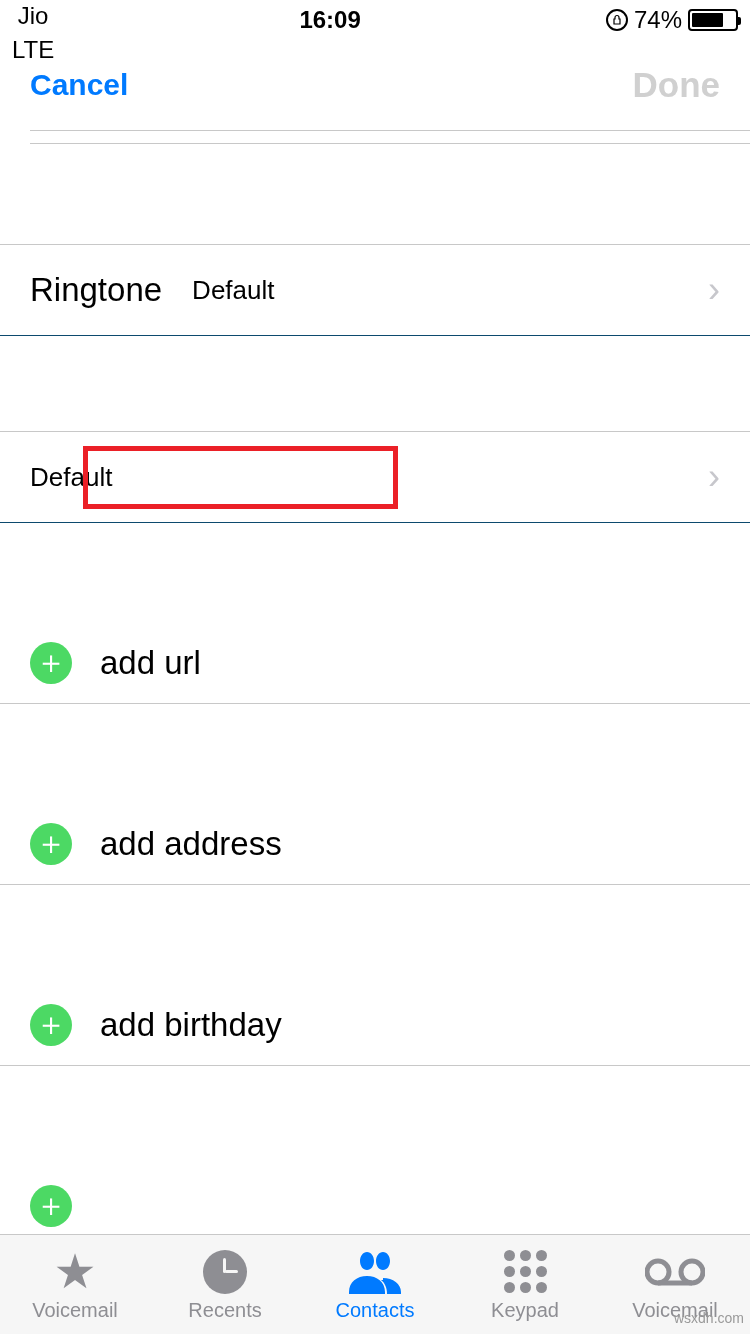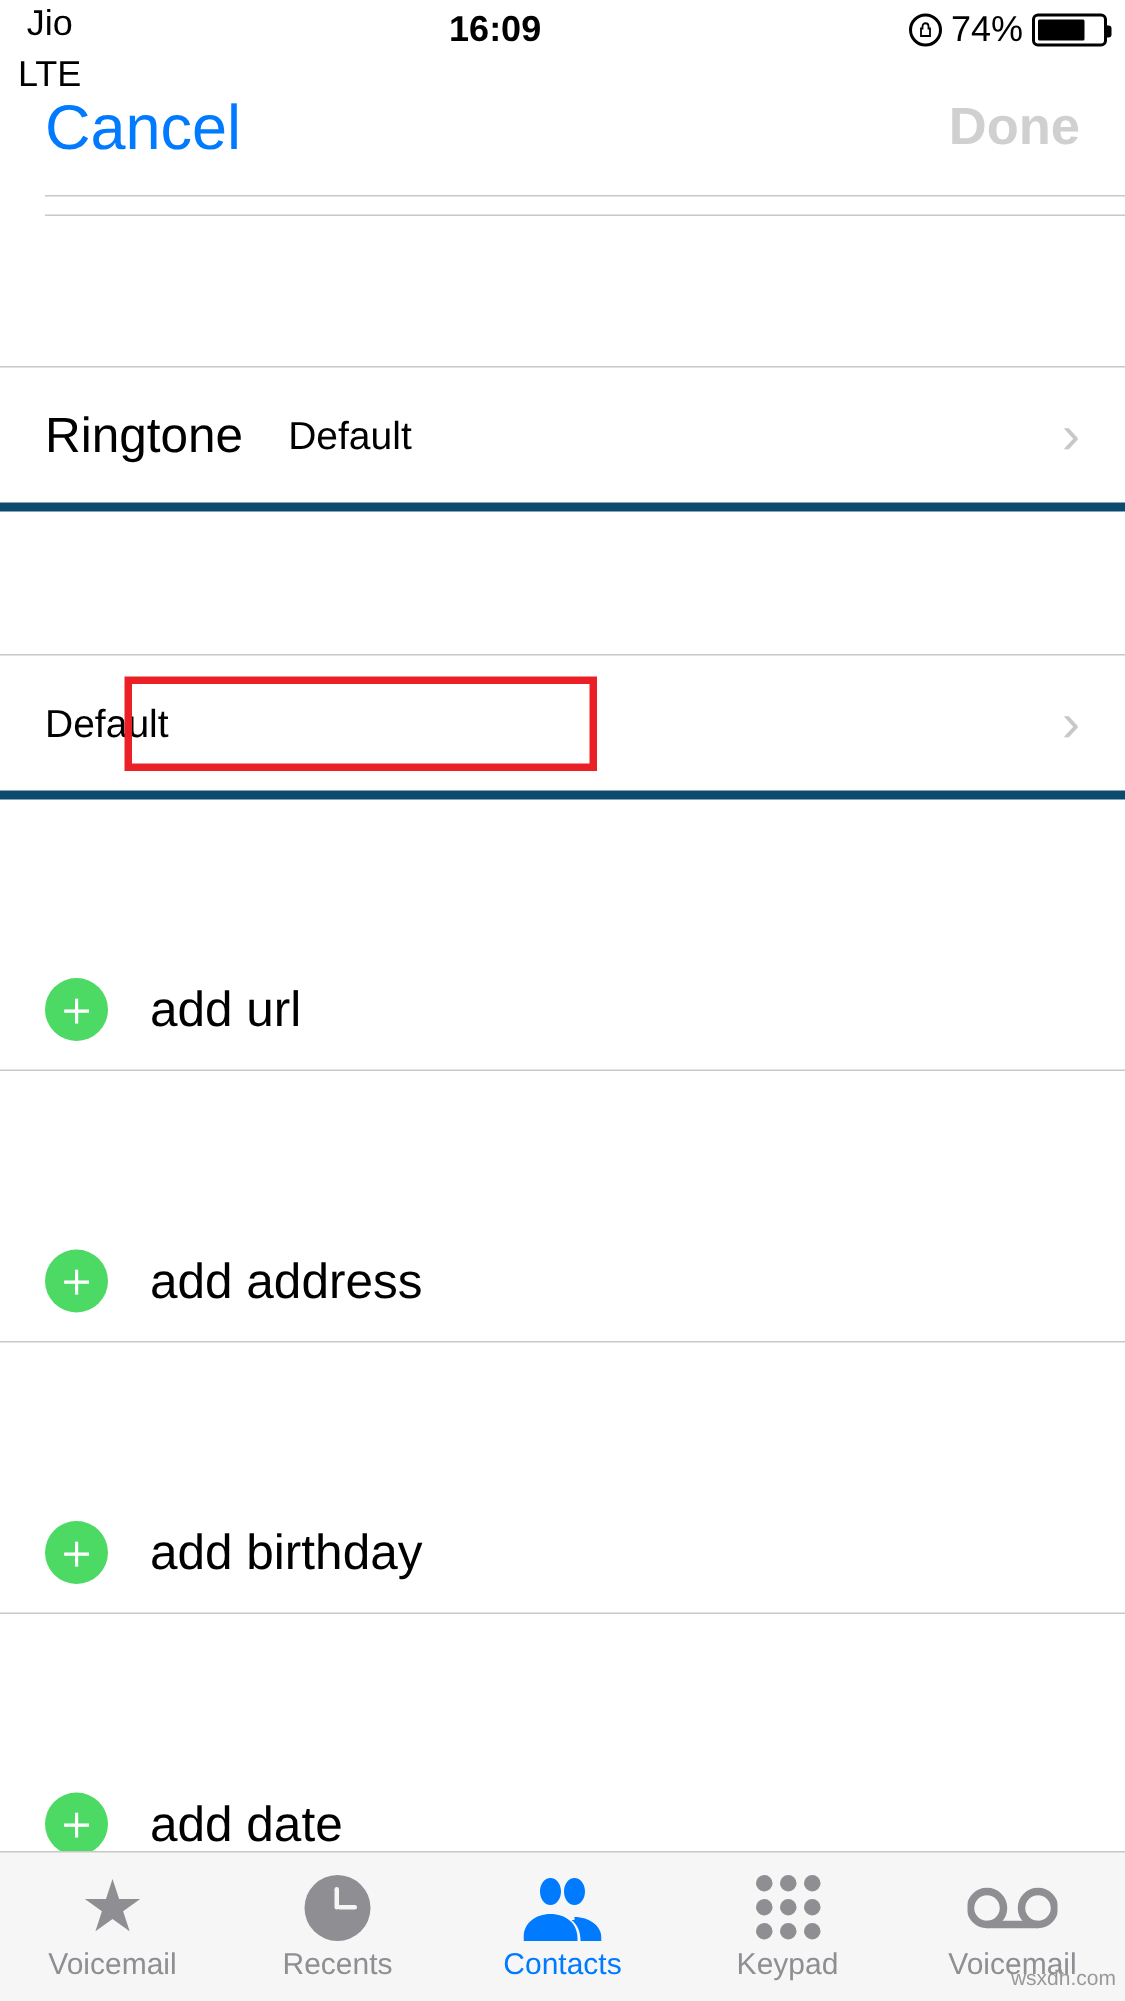--- a/index.html
+++ b/index.html
@@ -90,35 +90,35 @@
     
     .nav-bar {
       height: 90px;
       display: flex;
       align-items: center;
       justify-content: space-between;
       padding: 0 30px;
     }
     .nav-cancel {
       color: #007aff;
-      font-size: 42px;
-      font-weight: 400;
+      font-size: 30px;
+      font-weight: 700;
     }
     .nav-done {
       color: #d0d0d0;
       font-size: 35px;
       font-weight: 600;
     }
     
     .content {
       position: relative;
     }
     .tone-group {
       border-top: 1px solid #c8c8c8;
-      border-bottom: 6px solid #0c4a6e;
+      border-bottom: 1px solid #0c4a6e;
     }
     .row {
       height: 90px;
       display: flex;
       align-items: center;
       padding: 0 30px;
       position: relative;
       font-size: 33px;
       color: #000;
     }
@@ -324,21 +324,20 @@
       <div class="plus-icon">＋</div>
       <span>add birthday</span>
     </div>
   </div>
 
   <div style="height:100px"></div>
 
   <div class="add-group" style="border-bottom:none">
     <div class="add-row">
       <div class="plus-icon">＋</div>
-      <span>add date</span>
     </div>
   </div>
 
 </div>
 
 <div class="tab-bar">
   <div class="tab-item">
     <div class="tab-icon star-icon">★</div>
     <span>Voicemail</span>
   </div>

